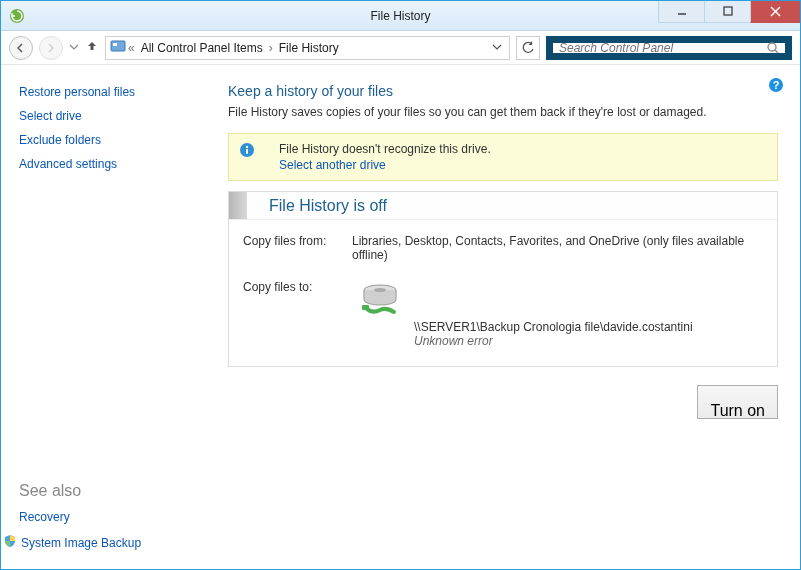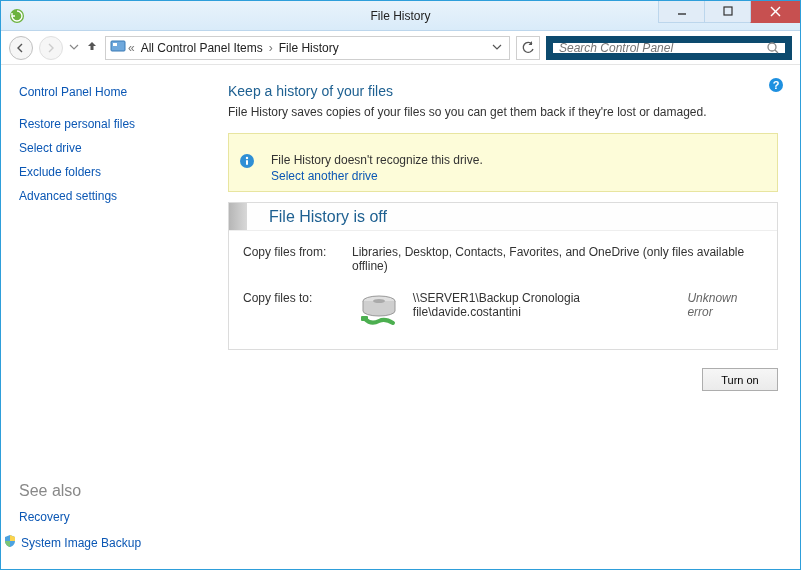--- a/index.html
+++ b/index.html
@@ -153,22 +153,22 @@
     font-size:14px;
     font-weight:normal;
     margin-bottom:6px;
   }
   .main .subtitle {
     font-size:12px; color:#333; margin-bottom:14px;
   }
   .infobar {
     background:#fdfcd9;
     border:1px solid #e8e5a0;
-    padding:19px 10px 8px 10px;
-    display:flex; gap:16px;
+    padding:8px 10px 8px 10px;
+    display:flex; gap:24px;
     margin-bottom:10px;
   }
   .infobar .infoicon {
     width:16px; height:16px; flex-shrink:0;
   }
   .infobar .msg { font-size:12px; color:#333; }
   .infobar .action { color:#0b57b4; font-size:12px; margin-top:2px; display:inline-block;}
 
   .statuspanel {
     border:1px solid #dcdcdc;
@@ -188,34 +188,34 @@
     color:#1e6091; font-size:16px; padding-left:22px;
   }
   .statuspanel .detail {
     padding:14px 12px 18px 14px;
     font-size:12px; color:#333;
   }
   .detailrow { display:flex; gap:18px; align-items:flex-start; margin-bottom:18px;}
   .detailrow .lbl { width:95px; }
   .driveicon { width:48px; height:40px; margin-right:4px; }
   .dest { display:flex; align-items:flex-start; gap:6px;}
-  .dest .msg { display:flex; flex-direction:row; }
+  .dest .msg { display:flex; flex-direction:column;margin-top:40px; }
   .dest .err { font-style:italic; color:#666;}
 
   .footer {
     display:flex; justify-content:flex-end;
     padding-top:4px;
   }
   button.action {
-    min-width:76px; height:23px;
+    min-width:76px; height:16px;
     background:linear-gradient(#f6f6f6,#ebebeb);
     border:1px solid #adadad;
-    font-size:11px;
+    font-size:16px;
     cursor:pointer;
-    padding:0 12px;
+    padding:16px 12px;
   }
 </style>
 </head>
 <body>
 
 <div class="titlebar">
   <span class="appicon">
     <svg viewBox="0 0 16 16" width="16" height="16">
       <circle cx="8" cy="8" r="7" fill="#6db33f"></circle>
       <path d="M8 3 A5 5 0 1 1 3 8" fill="none" stroke="#fff" stroke-width="1.4"></path>
@@ -296,21 +296,20 @@
           <circle cx="6" cy="6" r="4" fill="none" stroke="#888" stroke-width="1.3"></circle>
           <line x1="9" y1="9" x2="12" y2="12" stroke="#888" stroke-width="1.3"></line>
         </svg>
     </span>
   </div>
 </div>
 
 <div class="content">
 
   <div class="sidebar">
-    <div class="heading">Control Panel Home</div>
     <div class="navlist">
       <a>Restore personal files</a>
       <a>Select drive</a>
       <a>Exclude folders</a>
       <a>Advanced settings</a>
     </div>
     <div class="seealso">See also</div>
     <div class="bottom">
       <a>Recovery</a>
       <div class="withshield">

